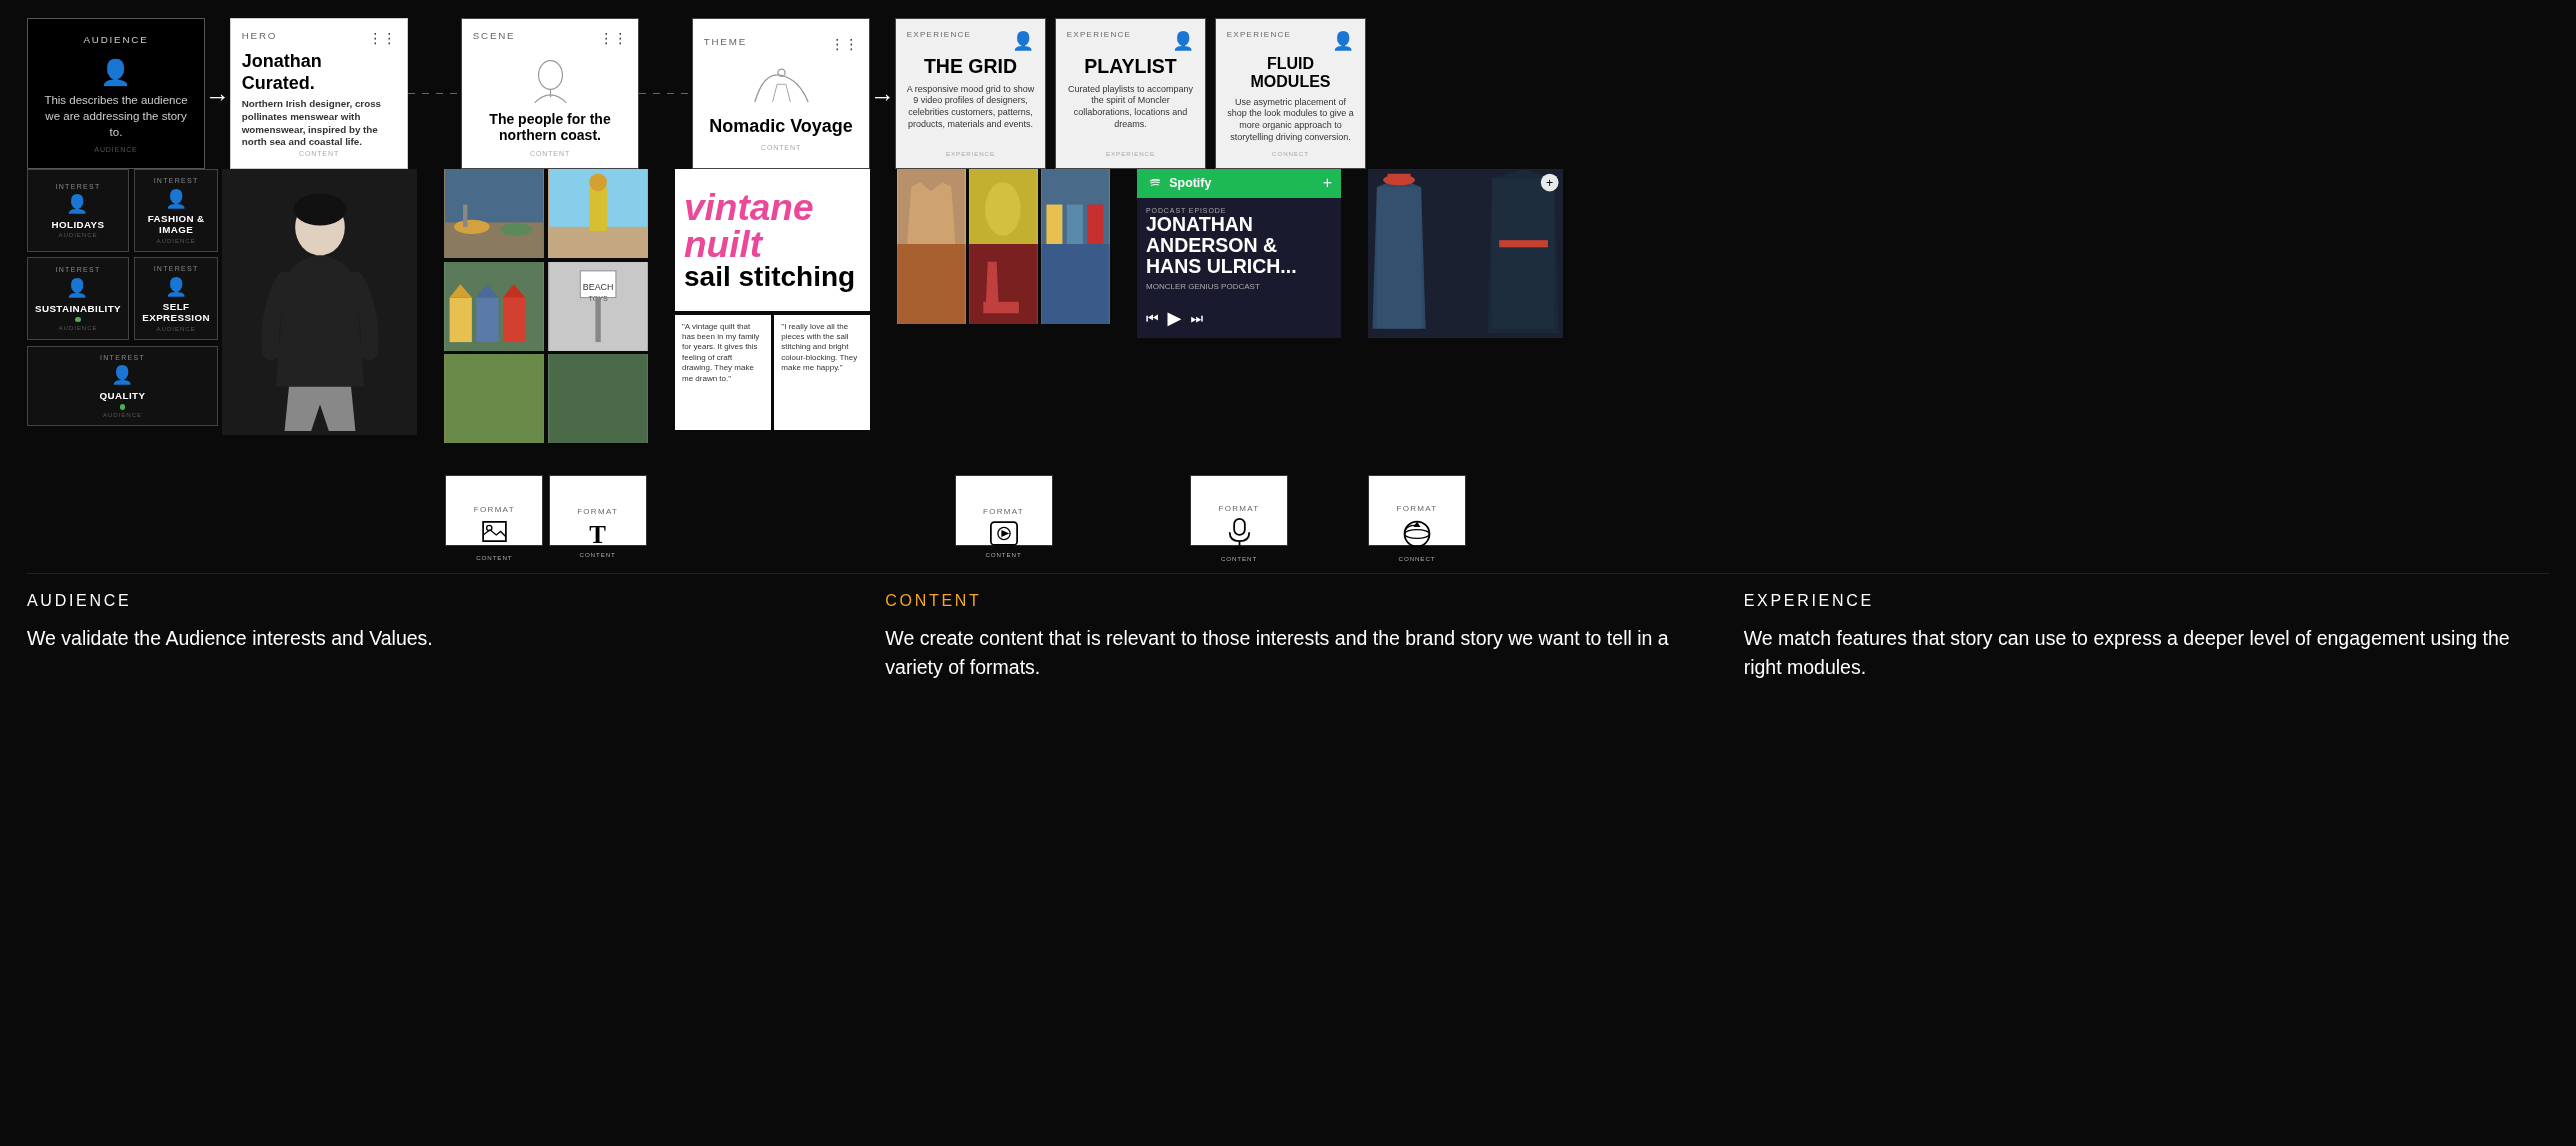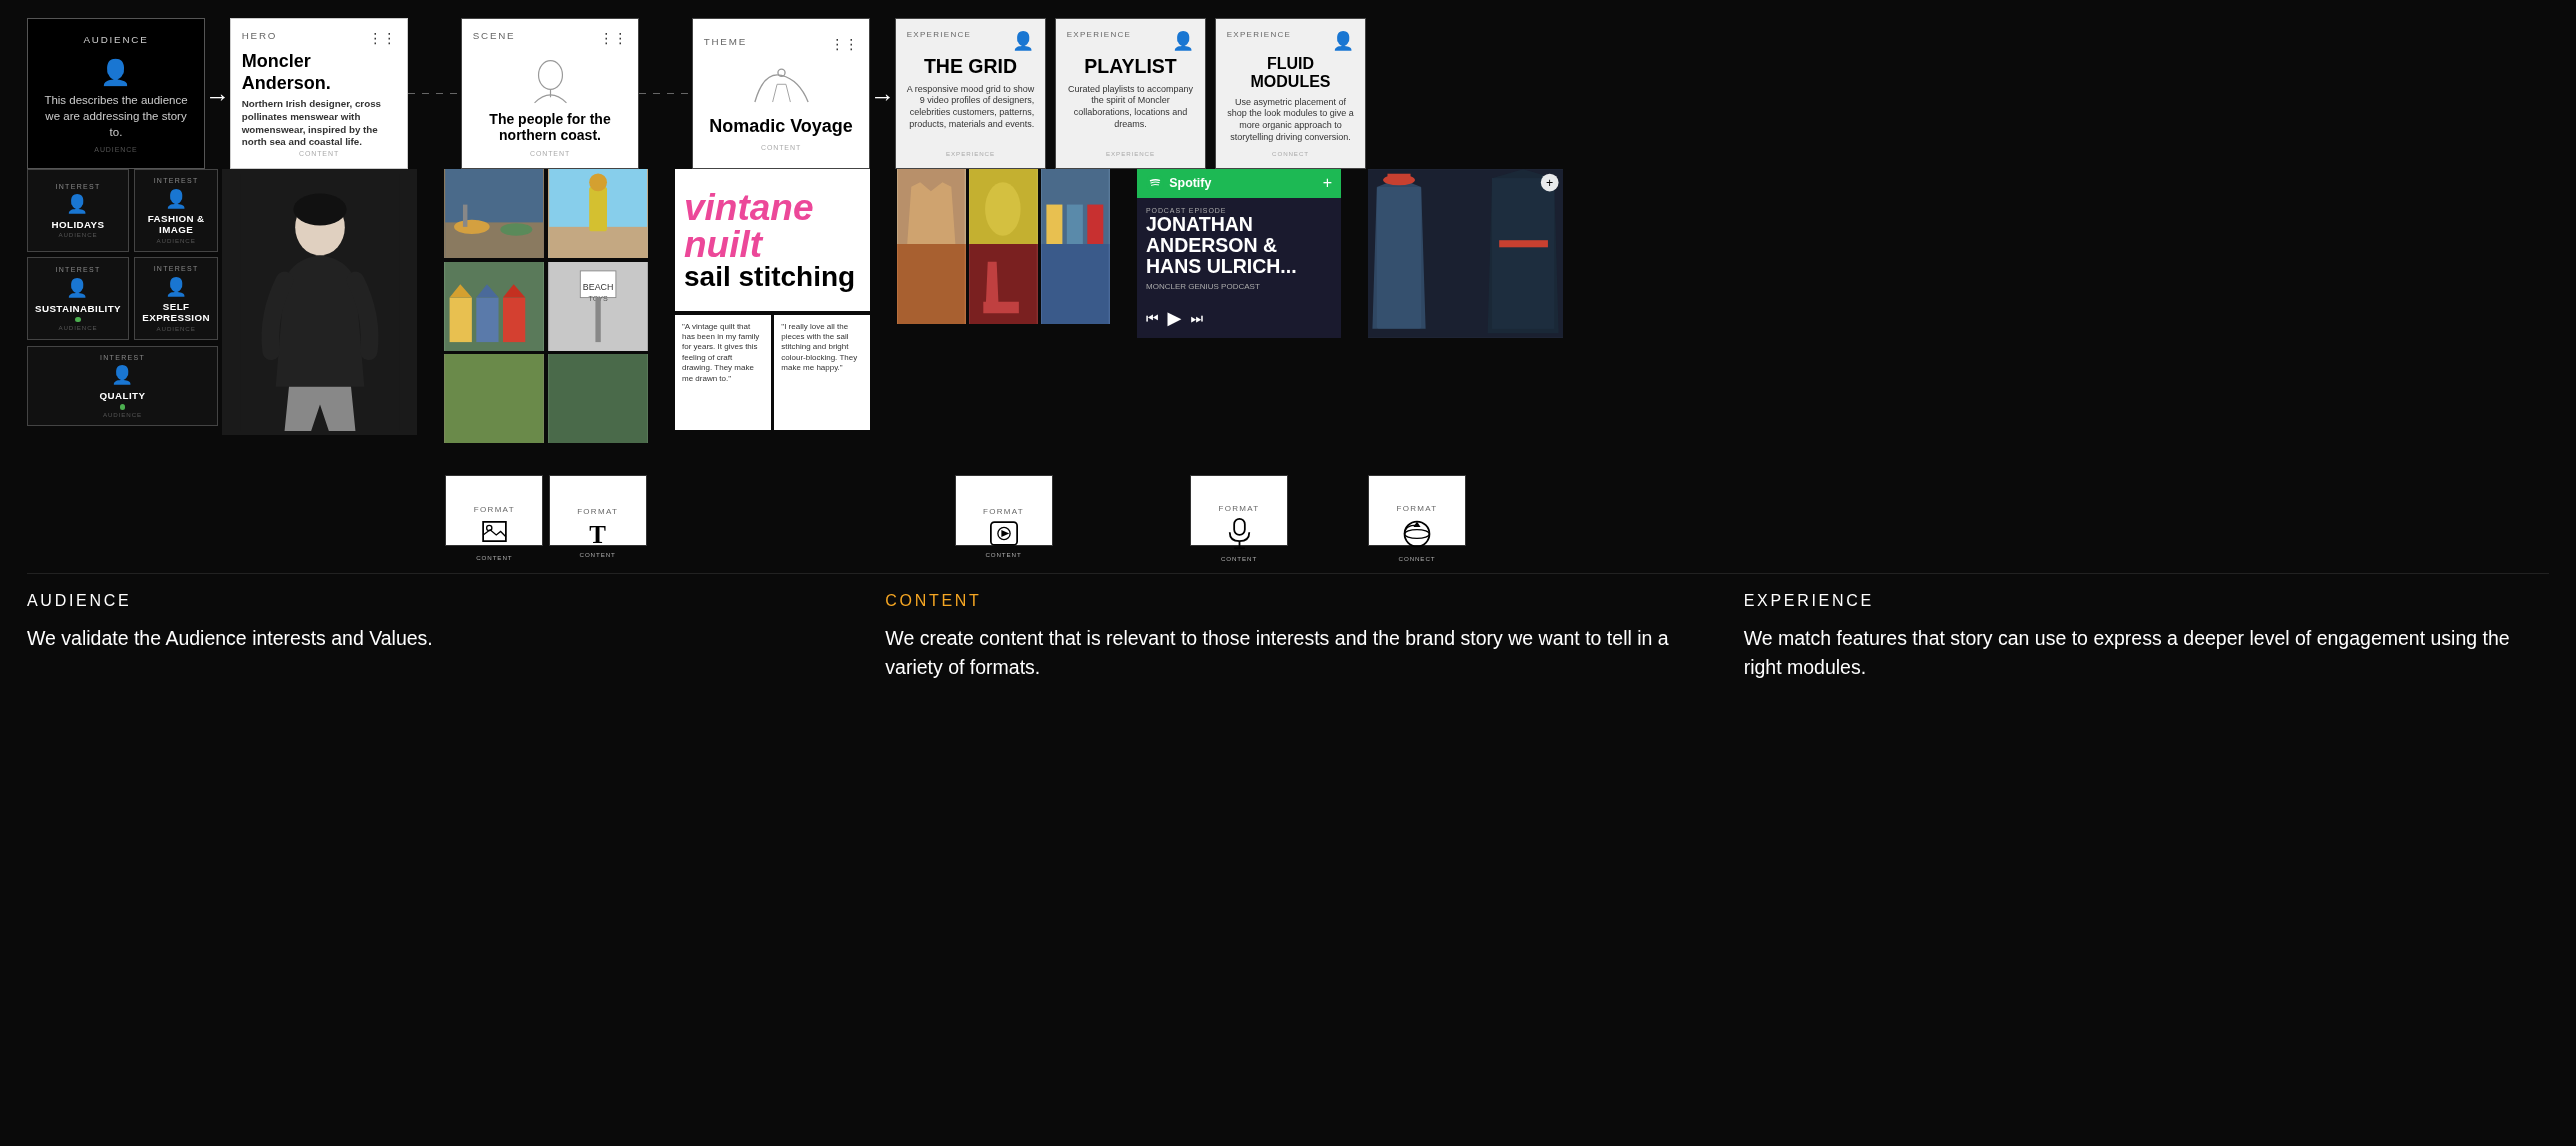--- a/index.html
+++ b/index.html
@@ -468,21 +468,21 @@
       <div style="font-size:7px;color:#555;letter-spacing:0.9px;margin-top:5.3px;text-transform:uppercase;">AUDIENCE</div>
     </div>
 
     <div class="solid-arrow">→</div>
 
     <div class="hero-card card">
       <div style="display:flex;justify-content:space-between;width:100%;margin-bottom:3.6px;">
         <span class="card-label" style="color:#666;">HERO</span>
         <span style="font-size:14px;color:#333;">⋮⋮</span>
       </div>
-      <p style="font-size:18px;font-weight:bold;color:#000;margin-bottom:3.6px;text-align:left;">Moncler Anderson.</p>
+      <p style="font-size:18px;font-weight:bold;color:#000;margin-bottom:3.6px;text-align:left;">Jonathan Curated.</p>
       <p style="font-size:9.8px;color:#333;text-align:left;line-height:1.3;">Northern Irish designer, cross pollinates menswear with womenswear, inspired by the north sea and coastal life.</p>
       <div style="font-size:7px;color:#aaa;margin-top:auto;letter-spacing:0.9px;text-transform:uppercase;">CONTENT</div>
     </div>
 
     <div class="dashed-line-h" style="width:53px;flex:none;"></div>
 
     <div class="scene-card card">
       <div style="display:flex;justify-content:space-between;width:100%;margin-bottom:7px;">
         <span class="card-label" style="color:#666;">SCENE</span>
         <span style="font-size:14px;color:#333;">⋮⋮</span>
@@ -513,21 +513,21 @@
     </div>
 
     <div class="solid-arrow">→</div>
 
     <div class="experience-card card" style="width:151px;height:151px;background:#f0f0f0;">
       <div style="display:flex;justify-content:space-between;width:100%;margin-bottom:3.6px;">
         <span style="font-size:8px;letter-spacing:1.3px;color:#666;text-transform:uppercase;">EXPERIENCE</span>
         <span style="font-size:18px;color:#333;">👤</span>
       </div>
       <h3 style="font-size:19.5px;font-weight:900;color:#000;">THE GRID</h3>
-      <p style="font-size:9px;color:#333;text-align:right;line-height:1.3;margin-top:5.3px;">A responsive mood grid to show 9 video profiles of designers, celebrities customers, patterns, products, materials and events.</p>
+      <p style="font-size:9px;color:#333;text-align:center;line-height:1.3;margin-top:5.3px;">A responsive mood grid to show 9 video profiles of designers, celebrities customers, patterns, products, materials and events.</p>
       <div style="font-size:6.2px;color:#aaa;margin-top:auto;letter-spacing:0.9px;text-transform:uppercase;">EXPERIENCE</div>
     </div>
 
     <div style="width:9px;"></div>
 
     <div class="experience-card card" style="width:151px;height:151px;background:#f0f0f0;">
       <div style="display:flex;justify-content:space-between;width:100%;margin-bottom:3.6px;">
         <span style="font-size:8px;letter-spacing:1.3px;color:#666;text-transform:uppercase;">EXPERIENCE</span>
         <span style="font-size:18px;color:#333;">👤</span>
       </div>

